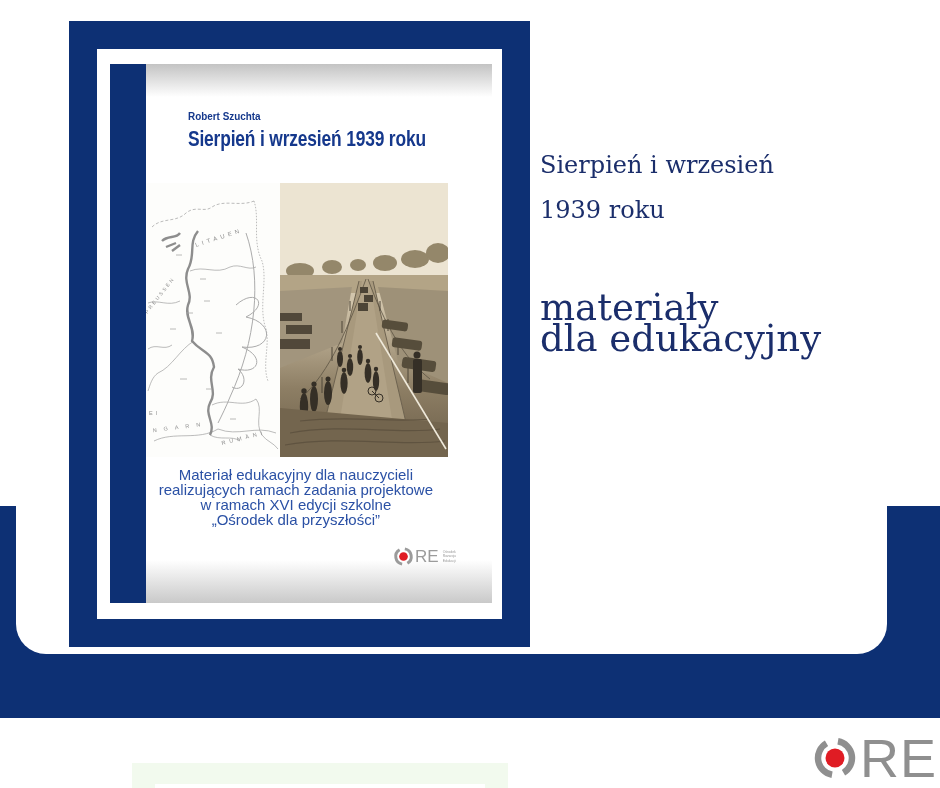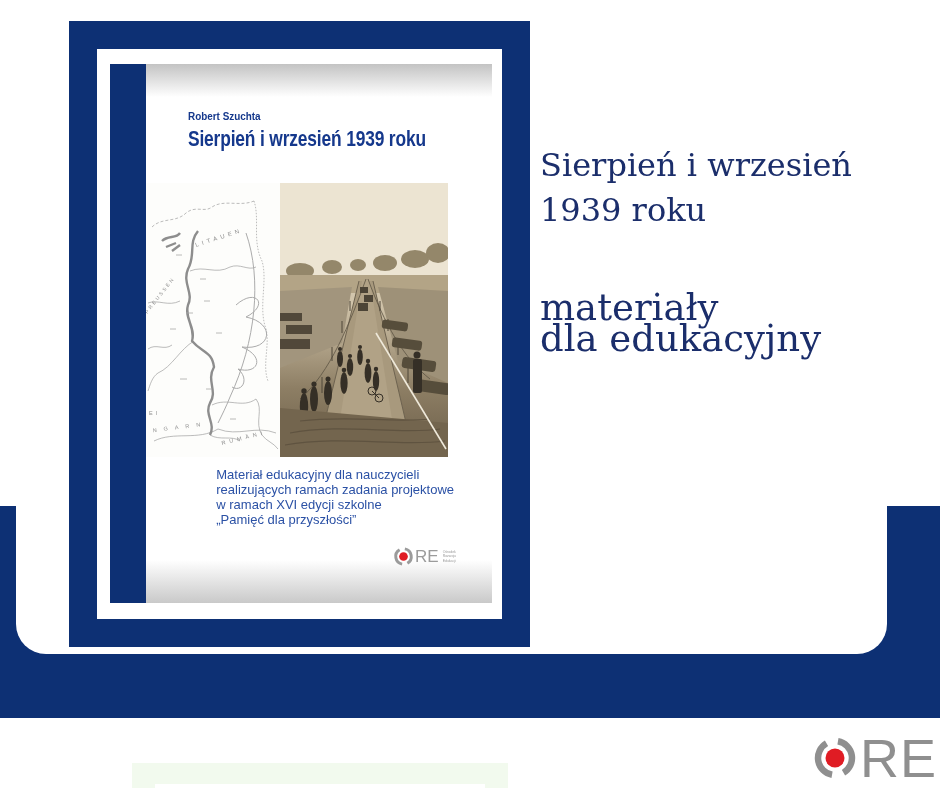--- a/index.html
+++ b/index.html
@@ -31,28 +31,28 @@
   .grad-bottom{position:absolute;left:0;bottom:0;right:0;height:43px;
     background:linear-gradient(#ffffff,#c9c9c9);}
   .cover-author{position:absolute;left:42px;top:46px;font-size:11px;font-weight:bold;
     color:var(--cover-title-blue);transform:scaleX(0.9);transform-origin:left;white-space:nowrap;}
   .cover-title{position:absolute;left:42px;top:62px;font-size:22px;font-weight:bold;
     letter-spacing:-0.2px;color:var(--cover-title-blue);transform:scaleX(0.79);
     transform-origin:left;white-space:nowrap;}
   .cover-images{position:absolute;left:0;top:119px;width:302px;height:274px;display:flex;}
   .map-svg{width:134px;height:274px;display:block;}
   .photo-svg{width:168px;height:274px;display:block;}
-  .cover-credit{position:absolute;right:38px;top:403px;text-align:left;
-    font-size:13px;line-height:15px;color:var(--credit-blue);white-space:nowrap;}
+  .cover-credit{position:absolute;right:59px;top:403px;text-align:center;
+    font-size:15px;line-height:15px;color:var(--credit-blue);white-space:nowrap;}
   .cover-logo{position:absolute;left:247px;top:482px;display:flex;align-items:center;gap:1px;}
   .cover-logo .letters{font-size:17px;color:#9b9b9b;letter-spacing:0;line-height:21px;}
   .cover-logo .org{margin-left:3px;font-size:3.5px;line-height:4.6px;color:#9b9b9b;text-align:left;}
   
   .panel-title{position:absolute;left:540px;top:143px;font-family:"DejaVu Serif",serif;
-    font-size:32px;line-height:45px;color:var(--panel-navy);}
+    font-size:24px;line-height:45px;color:var(--panel-navy);}
   .panel-sub{position:absolute;left:540px;top:292px;font-family:"DejaVu Serif",serif;
     font-size:37px;line-height:31px;color:var(--panel-navy);}
   
   .footer-logo{position:absolute;left:812px;top:735px;display:flex;align-items:center;}
   .footer-logo .letters{font-size:54px;line-height:46px;color:var(--logo-gray);
     letter-spacing:1px;margin-left:2px;}
   
   .green-box{position:absolute;left:132px;top:763px;width:376px;height:25px;background:#f2faee;}
   .green-box-inner{position:absolute;left:23px;top:21px;width:330px;height:4px;background:#fff;}
 </style>
@@ -193,21 +193,21 @@
             <path d="M10,250 C60,240 120,252 160,246 M5,262 C60,252 120,264 165,258 M20,238 C70,232 110,240 150,236"></path>
           </g>
           <path d="M96,150 L166,266" stroke="#efe9da" stroke-width="1.6"></path>
         </svg>
       </div>
 
       <div class="cover-credit">
         <div>Materiał edukacyjny dla nauczycieli</div>
         <div>realizujących ramach zadania projektowe</div>
         <div>w ramach XVI edycji szkolne</div>
-        <div>„Pamięć dla przyszłości”</div>
+        <div>„Ośrodek dla przyszłości”</div>
       </div>
 
       <div class="cover-logo">
         <svg width="21" height="21" viewBox="-23 -23 46 46">
           <path d="M -8.5 -14.7 A 17 17 0 0 0 -2.95 16.74" fill="none" stroke="#9b9b9b" stroke-width="6.5"></path>
           <path d="M 8.5 14.7 A 17 17 0 0 0 2.95 -16.74" fill="none" stroke="#9b9b9b" stroke-width="6.5"></path>
           <circle r="9.5" fill="var(--logo-red)"></circle>
         </svg>
         <span class="letters">RE</span>
         <span class="org">

